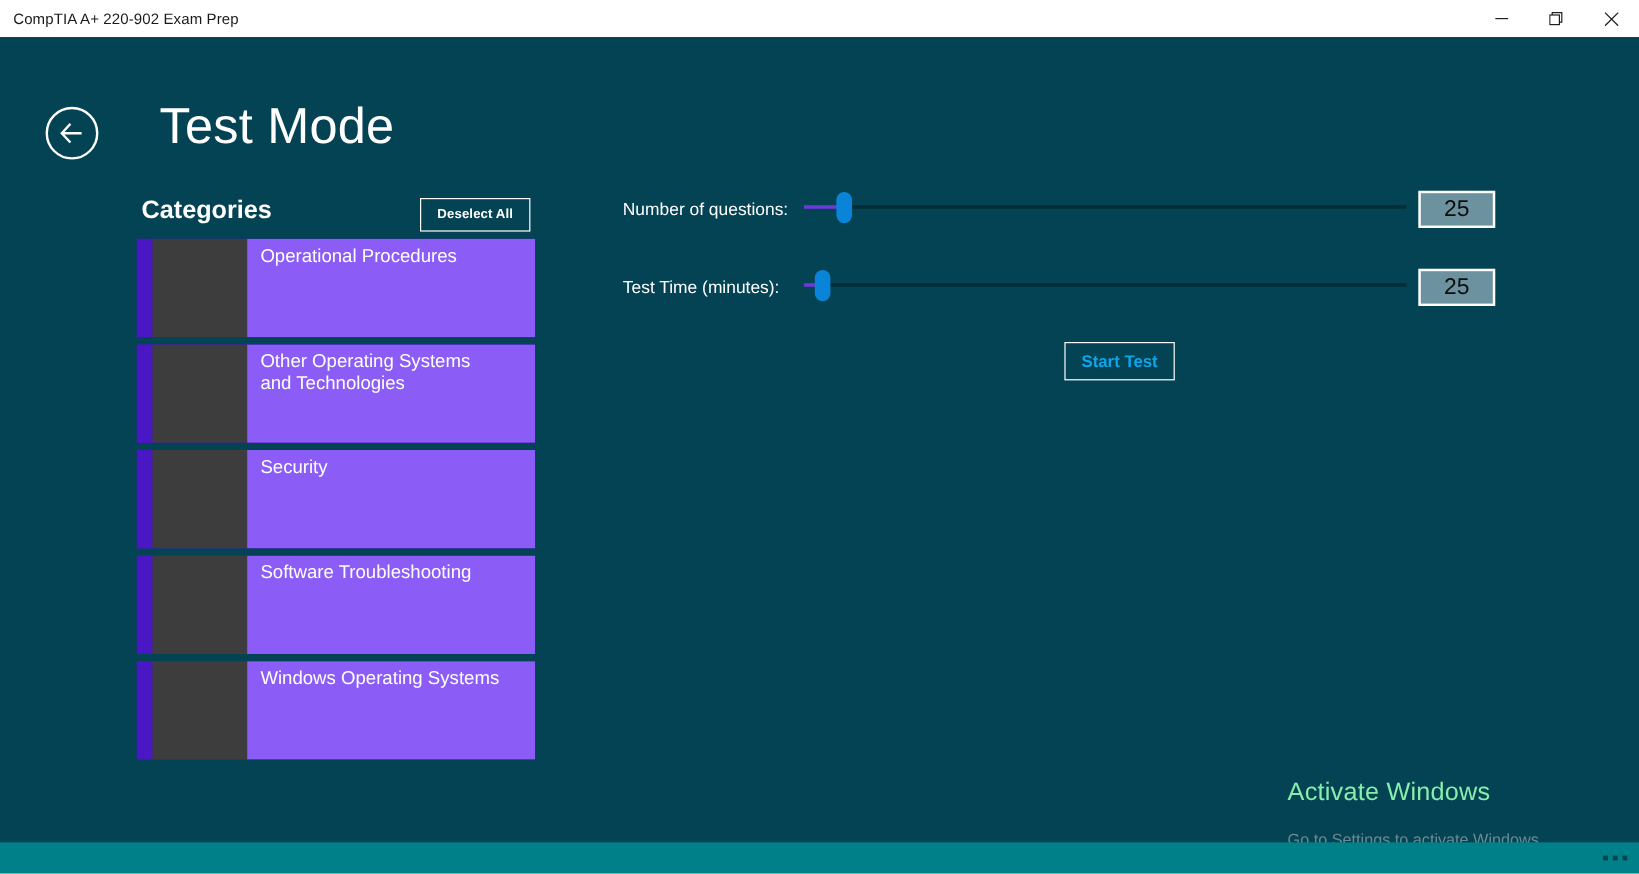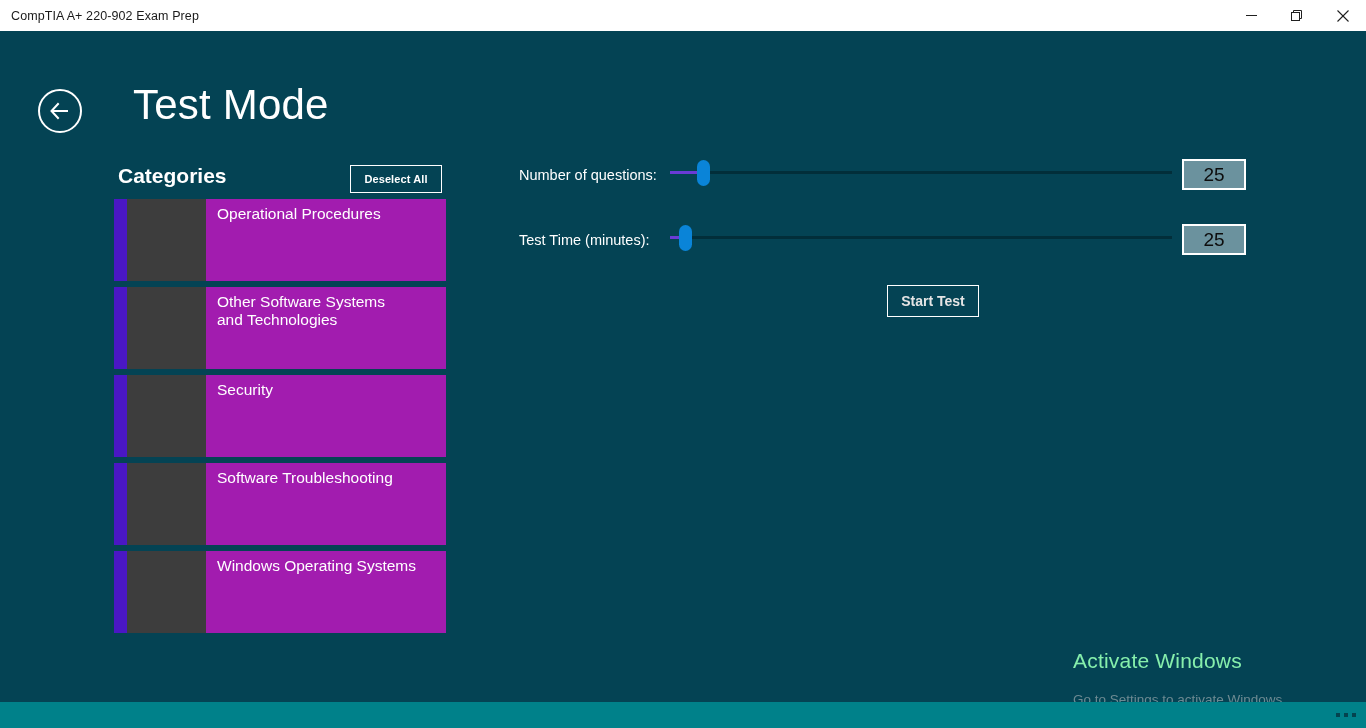--- a/index.html
+++ b/index.html
@@ -127,21 +127,21 @@
     flex: 0 0 auto;
   }
   .cat-thumb {
     width: 79px;
     height: 100%;
     background: #3d3d3d;
     flex: 0 0 auto;
   }
   .cat-body {
     flex: 1 1 auto;
-    background: #a21caf;
+    background: #8b5cf6;
     padding: 6px 10px 0 11px;
     box-sizing: border-box;
   }
   .cat-label {
     font-size: 15.5px;
     color: #ffffff;
     line-height: 1.15;
     font-weight: normal;
     white-space: pre-line;
   }
@@ -192,21 +192,21 @@
     padding: 0;
   }
 
   .start-test {
     position: absolute;
     left: 887px; top: 285px;
     width: 92px; height: 32px;
     box-sizing: border-box;
     border: 1.5px solid #ffffff;
     background: transparent;
-    color: #e5e5e5;
+    color: #0ea5e9;
     font-family: "Liberation Sans", sans-serif;
     font-size: 14px;
     font-weight: bold;
     padding: 0;
     cursor: pointer;
   }
 
   
   .watermark {
     position: absolute;
@@ -295,21 +295,21 @@
       <div class="cat-strip"></div>
       <div class="cat-thumb"></div>
       <div class="cat-body">
         <div class="cat-label">Operational Procedures</div>
       </div>
     </div>
     <div class="category-item">
       <div class="cat-strip"></div>
       <div class="cat-thumb"></div>
       <div class="cat-body">
-        <div class="cat-label">Other Software Systems
+        <div class="cat-label">Other Operating Systems
 and Technologies</div>
       </div>
     </div>
     <div class="category-item">
       <div class="cat-strip"></div>
       <div class="cat-thumb"></div>
       <div class="cat-body">
         <div class="cat-label">Security</div>
       </div>
     </div>

